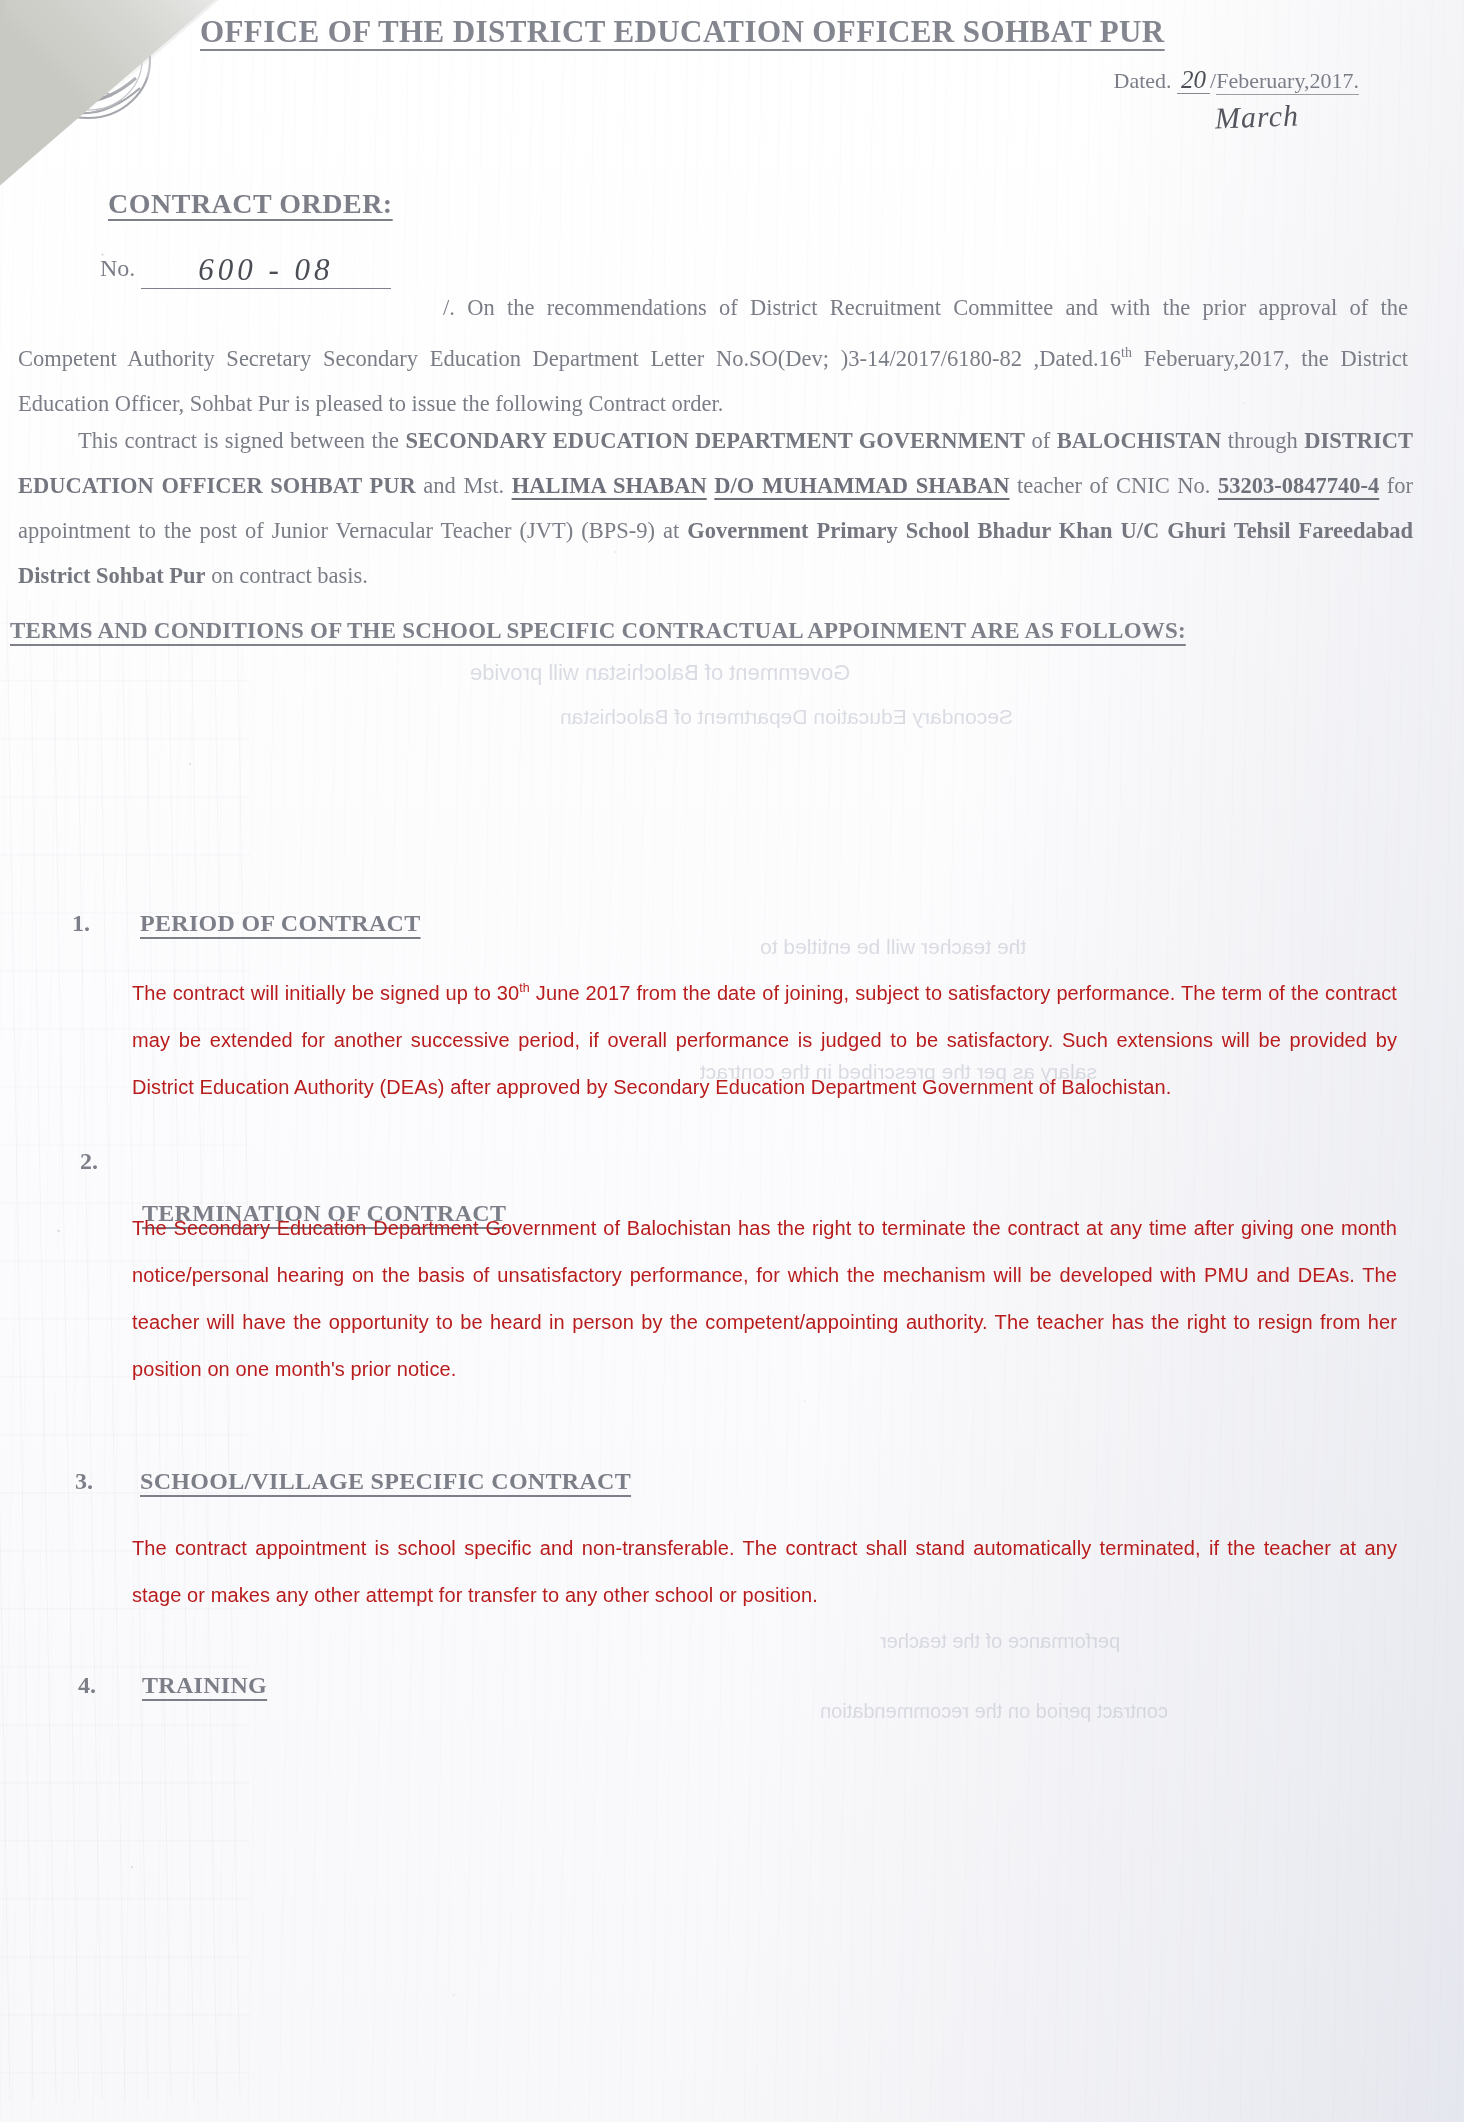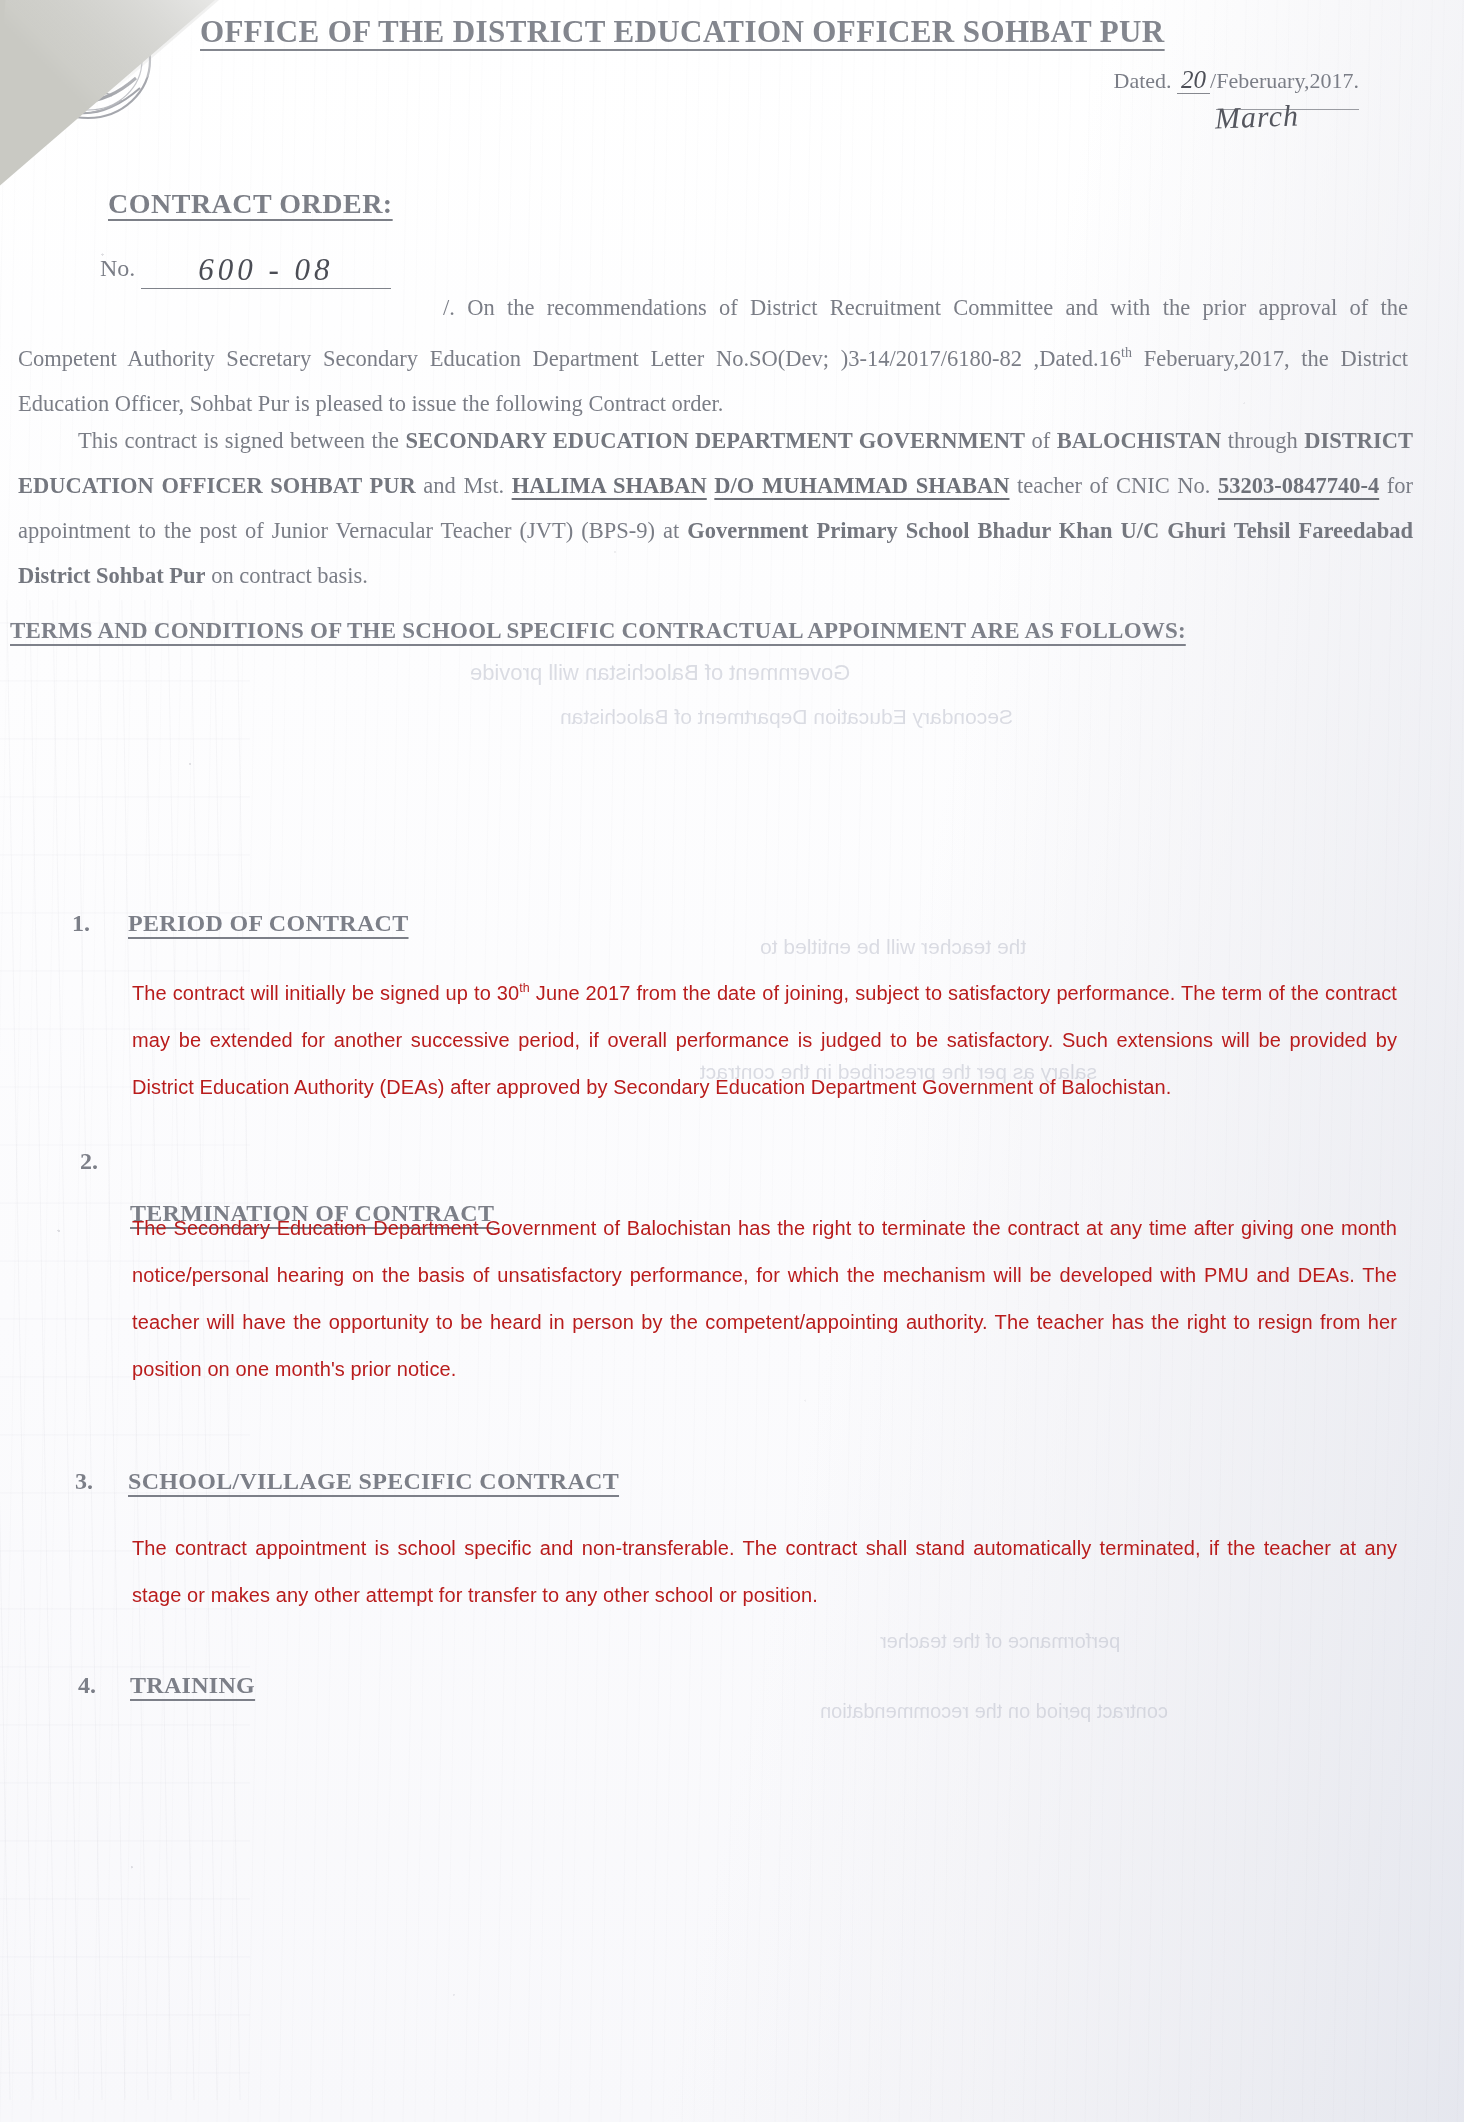--- a/index.html
+++ b/index.html
@@ -171,21 +171,21 @@
   .dated-num {
     font-family: "Liberation Serif", serif;
     color: #4d4f57;
     font-size: 25px;
     border-bottom: 1.5px solid #86888f;
     padding: 0 4px;
     font-style: italic;
   }
   .dated-month {
     border-bottom: 1.5px solid #9a9ca2;
-    padding-bottom: 16px;
+    padding-bottom: 1px;
   }
   .hand-march {
     position: absolute;
     right: 165px;
     top: 100px;
     font-family: "Liberation Serif", serif;
     font-style: italic;
     font-size: 30px;
     color: #55575f;
     letter-spacing: 1px;
@@ -290,20 +290,21 @@
     position: absolute;
     font-family: "Liberation Serif", serif;
     font-weight: bold;
     font-size: 24px;
     color: #7c7f88;
     letter-spacing: .3px;
     text-decoration: underline;
     text-underline-offset: 6px;
     text-decoration-thickness: 2px;
     white-space: nowrap;
+    margin-left: 12px;
   }
   .clause-body {
     position: absolute;
     font-family: "Liberation Sans", sans-serif;
     font-size: 20px;
     line-height: 47px;
     color: #b91c1c;
     text-align: justify;
     letter-spacing: .1px;
   }

